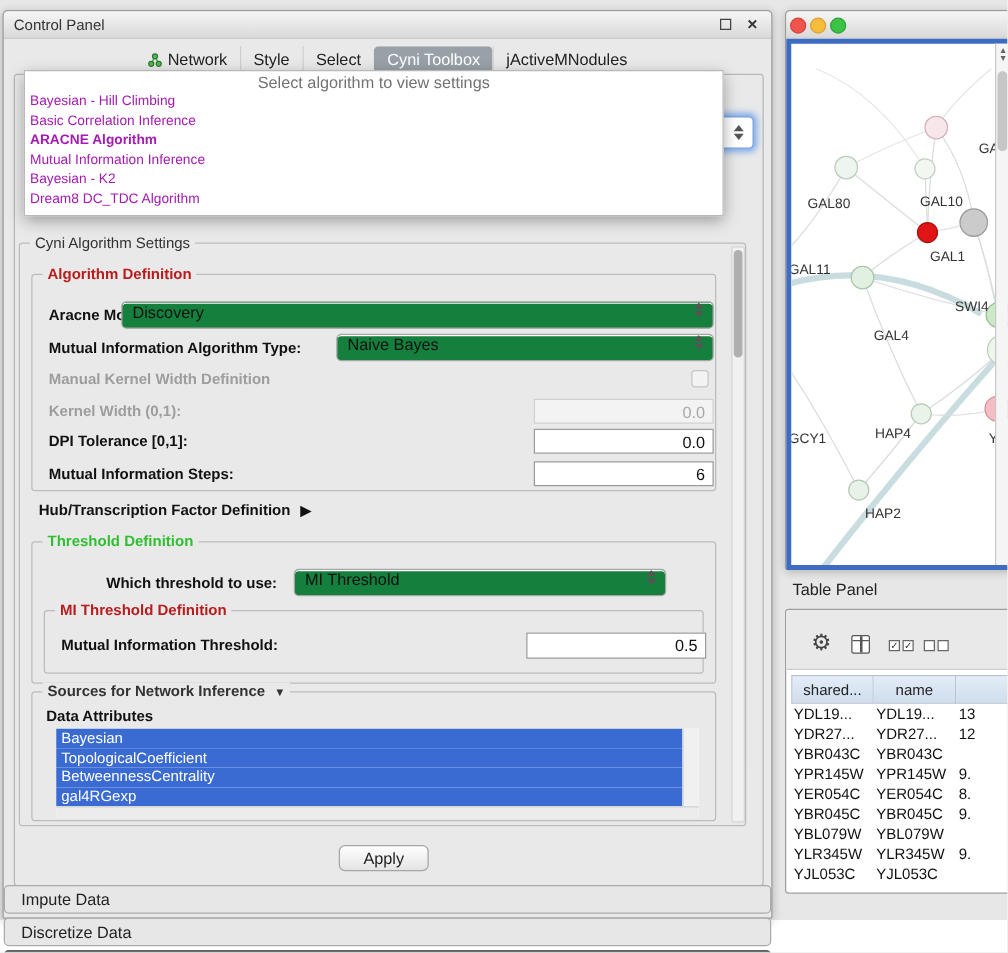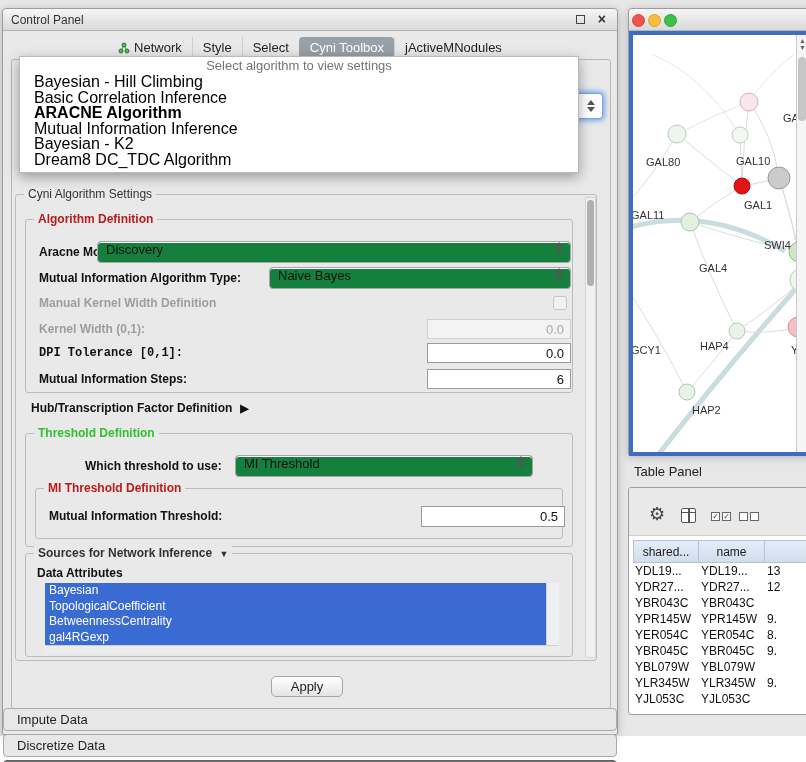--- a/index.html
+++ b/index.html
@@ -14,21 +14,21 @@
 
   
   .tabrow { position: absolute; left: 0; right: 0; top: 28px; height: 22px; display: flex; justify-content: center; align-items: flex-start; }
   .tab { font-size: 13px; color: #222; padding: 3px 10px; border-left: 1px solid #cfcfcf; display: flex; align-items: center; gap: 4px; cursor: default; }
   .tab:first-child { border-left: none; }
   .tab.active { background: #98a0a8; color: #fff; border-radius: 4px; border-left-color: transparent; }
 
   
   .popup { position: absolute; background: #fff; border: 1px solid #b9b9b9; box-shadow: 0 4px 12px rgba(0,0,0,.35); z-index: 20; }
   .dd-ph { height: 17px; line-height: 17px; text-align: center; color: #737373; font-size: 13px; }
-  .dd-item { height: 15.5px; line-height: 15.5px; padding-left: 14px; font-size: 16px; color: #000000; }
+  .dd-item { height: 15.5px; line-height: 15.5px; padding-left: 4px; font-size: 11px; color: #a21caf; }
   .dd-item.sel { font-weight: bold; }
 
   
   .fs { position: absolute; border: 1px solid #bcbcbc; border-radius: 3px; }
   .fs-title { position: absolute; top: -8px; left: 8px; background: #e9e9e9; padding: 0 4px; font-size: 12px; font-weight: bold; color: #333; white-space: nowrap; }
   .t-blue { color: #b91c1c; }
   .t-green { color: #2fbf2f; }
 
   .lbl { position: absolute; font-size: 12px; font-weight: bold; color: #111; display: flex; align-items: center; white-space: nowrap; }
   .lbl.dis { color: #9d9d9d; }
@@ -170,21 +170,21 @@
           <i class="tri-dn"></i>
         </span>
     </div>
 
     <div class="lbl dis" style="left:36px;top:286px;height:16px;">Manual Kernel Width Definition</div>
     <div class="mini-cb" style="left:550px;top:287px;"></div>
 
     <div class="lbl dis" style="left:36px;top:310px;height:20px;">Kernel Width (0,1):</div>
     <div class="field dis" style="left:424px;top:310px;width:144px;height:20px;">0.0</div>
 
-    <div class="lbl" style="left:36px;top:334px;height:20px;font-family:Liberation Mono, monospace;">DPI Tolerance [0,1]:</div>
+    <div class="lbl" style="left:36px;top:334px;height:20px;">DPI Tolerance [0,1]:</div>
     <div class="field" style="left:424px;top:334px;width:144px;height:20px;">0.0</div>
 
     <div class="lbl" style="left:36px;top:360px;height:20px;">Mutual Information Steps:</div>
     <div class="field" style="left:424px;top:360px;width:144px;height:20px;">6</div>
 
     <div class="lbl" style="left:28px;top:391px;height:16px;">
       <span>Hub/Transcription Factor Definition</span>
       <span style="margin-left:8px;font-size:11px;">▶</span>
     </div>
 

